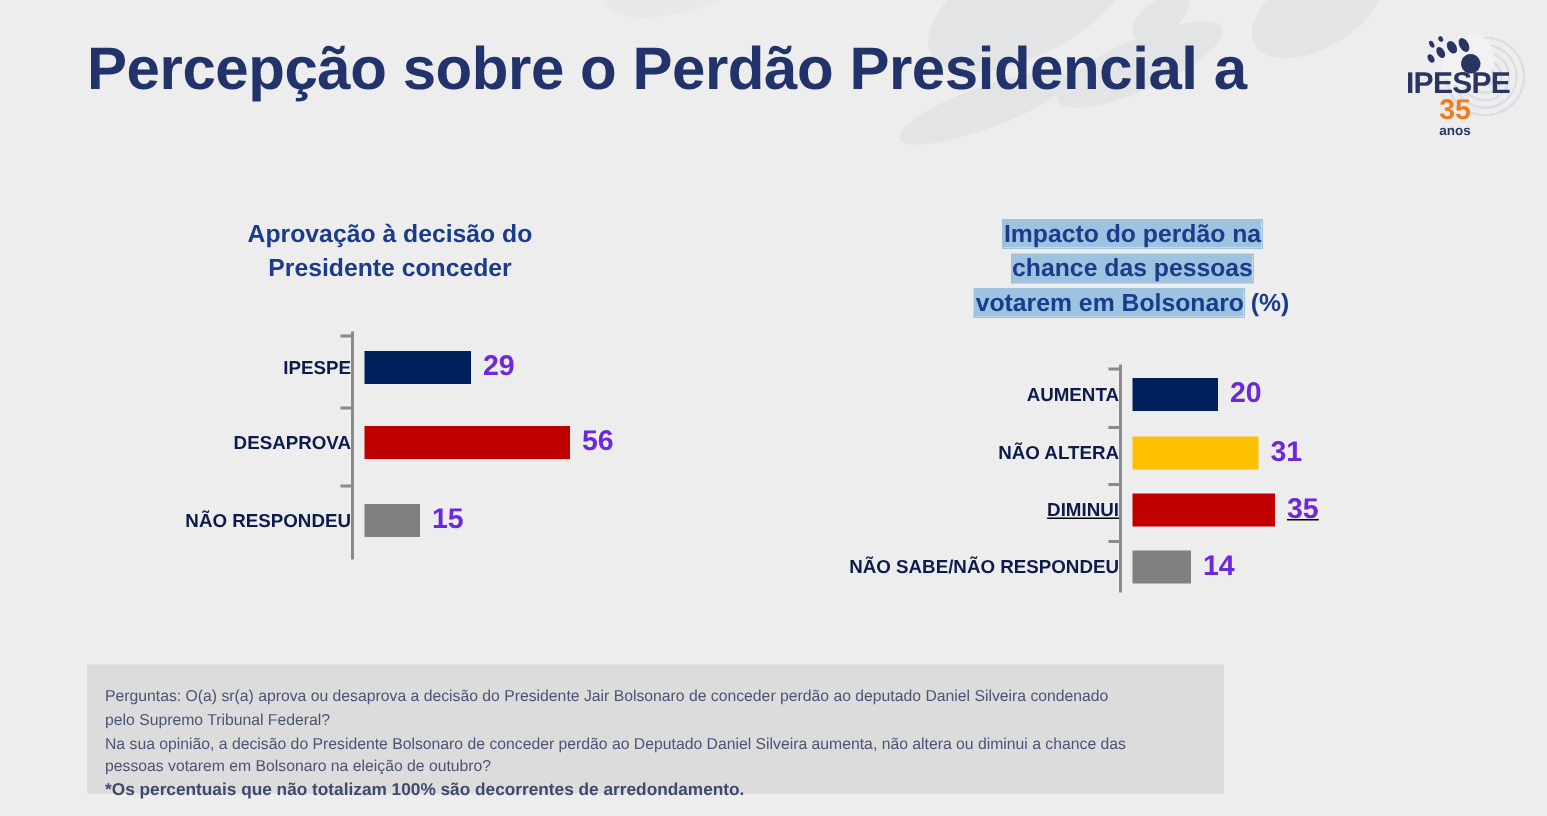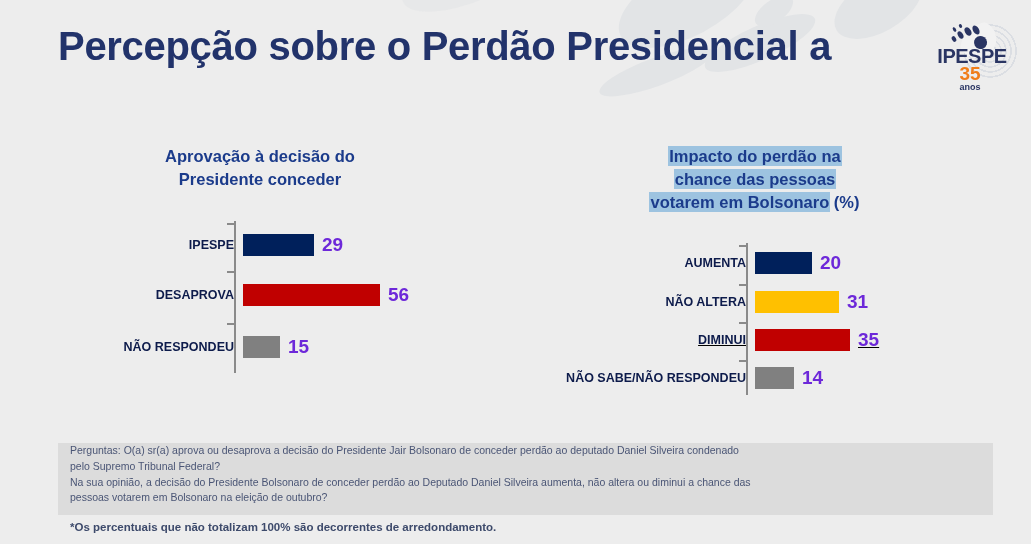--- a/index.html
+++ b/index.html
@@ -175,23 +175,23 @@
     font-weight: bold;
     padding-left: 8px;
     white-space: nowrap;
   }
 
   
   .footnote-box {
     position: absolute;
     left: 58px;
     top: 443px;
-    width: 935px;
+    width: 758px;
     background: #dcdcdc;
-    padding: 0 10px 9px 12px;
+    padding: 14px 10px 9px 12px;
     box-sizing: border-box;
     color: #4a5575;
     font-size: 10.5px;
     line-height: 1.5;
   }
   .footnote-note {
     position: absolute;
     left: 70px;
     top: 521px;
     color: #3d4a6b;

